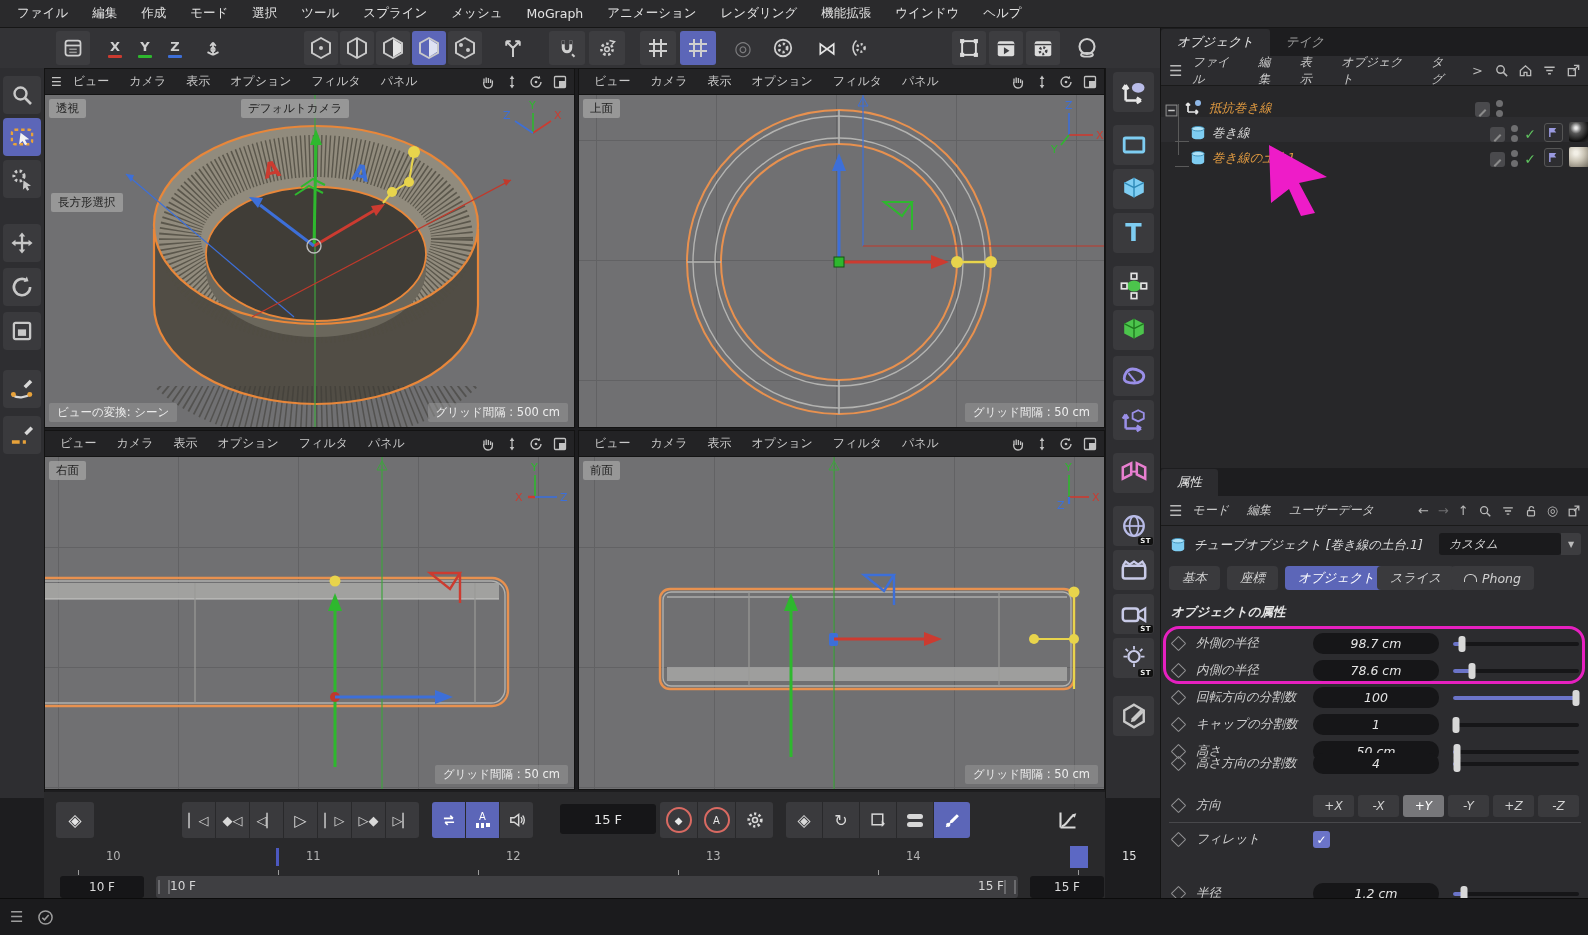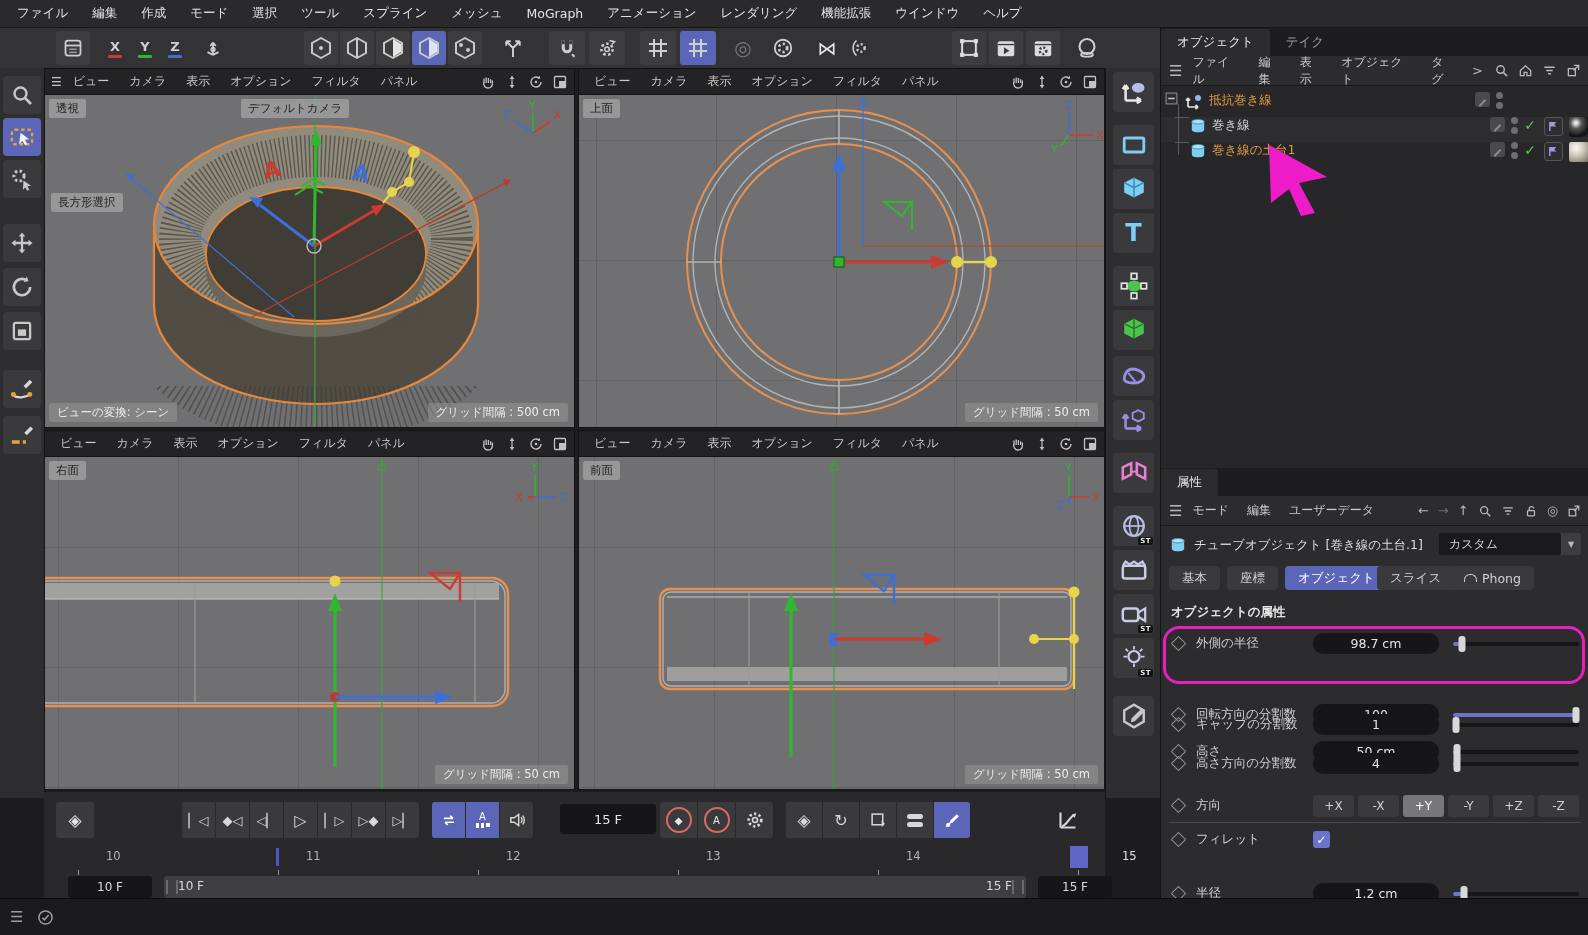--- a/index.html
+++ b/index.html
@@ -53,30 +53,30 @@
         font-size:11.5px;padding:2px 8px;border-radius:2px;white-space:nowrap;}
   .statuslabel{position:absolute;left:4px;bottom:5px;background:rgba(150,150,150,.55);color:#ededed;
         font-size:11.5px;padding:2px 8px;border-radius:2px;white-space:nowrap;}
   
   #rightpal{left:1105px;top:68px;width:55px;height:730px;background:#2e2e31;border-left:1px solid #161616;}
   .rbtn{position:absolute;left:7px;width:41px;height:40px;border-radius:4px;background:#3a3a3d;
         display:flex;align-items:center;justify-content:center;}
   .stbadge{position:absolute;right:1px;bottom:1px;background:#111;color:#eee;font-size:7px;font-weight:bold;
         padding:0 2px;border-radius:2px;letter-spacing:.5px;}
   
-  #rightcol{left:1160px;top:28px;width:428px;height:870px;background:#232326;border-left:1px solid #141414;}
+  #rightcol{left:1160px;top:28px;width:428px;height:870px;background:#232326;border-left:1px solid #141414;font-style:italic;}
   .ptabs{position:absolute;left:0;width:100%;height:28px;background:#1d1d1f;display:flex;align-items:flex-end;}
   .ptab{padding:5px 16px;font-size:12.5px;color:#9a9a9a;}
   .ptab.on{background:#2c2c2f;color:#e8e8e8;border-radius:3px 3px 0 0;}
   .pmenu{position:absolute;left:0;width:100%;height:30px;background:#2c2c2f;display:flex;align-items:center;
          padding:0 8px;box-sizing:border-box;gap:2px;border-bottom:1px solid #1a1a1a;}
   .pmenu .mi{padding:3px 8px;color:#c9c9c9;font-size:12px;}
   .pmenu .icn{color:#b9b9b9;margin-left:7px;font-size:13px;}
   .omtree{position:absolute;left:0;width:100%;background:#272729;}
-  .orow{position:absolute;left:0;width:100%;height:25px;display:flex;align-items:flex-start;}
+  .orow{position:absolute;left:0;width:100%;height:25px;display:flex;align-items:flex-end;}
   .oname{font-size:12.5px;margin-left:5px;}
   .sel-orange{color:#e09a40;}
   .togglebox{width:15px;height:15px;border-radius:3px;background:#4a4a4d;position:relative;margin-left:8px;}
   .togglebox::after{content:"";position:absolute;left:3px;top:10px;width:9px;height:2px;background:#8b8b8b;transform:rotate(-45deg);}
   .dots2{width:7px;margin-left:6px;display:flex;flex-direction:column;gap:3px;}
   .dots2 i{width:7px;height:7px;border-radius:50%;background:#6e6e70;}
   .chk{color:#5fc25f;font-size:14px;font-weight:bold;margin-left:6px;}
   .flagtag{width:17px;height:17px;border-radius:3px;background:#2e2e31;border:1px solid #555;display:flex;
            align-items:center;justify-content:center;margin-left:8px;}
   .matball{width:20px;height:20px;border-radius:2px;margin-left:6px;}
@@ -119,21 +119,21 @@
   .grp .trbtn:last-child{border-radius:0 3px 3px 0;}
   .redring{width:22px;height:22px;border:2px solid #d96a62;border-radius:50%;display:flex;align-items:center;
          justify-content:center;color:#e8e8e8;font-size:10px;}
   .framefield{position:absolute;left:516px;top:12px;width:96px;height:30px;background:#161618;border-radius:3px;
          color:#e6e6e6;display:flex;align-items:center;justify-content:center;font-size:13px;}
   #ruler{position:absolute;left:0;top:54px;width:100%;height:22px;color:#b4b4b4;font-size:11.5px;}
   #ruler .num{position:absolute;top:3px;margin-left:32px;}
   #playhead{position:absolute;left:1026px;top:0;width:18px;height:22px;background:#5c68c4;}
   #kf11{position:absolute;left:232px;top:2px;width:3px;height:18px;background:#4c58c0;}
   .tick{position:absolute;top:78px;width:1px;height:5px;background:#9a9a9a;}
-  #rangerow{position:absolute;left:8px;top:84px;width:100%;height:22px;text-align:center;}
+  #rangerow{position:absolute;left:0;top:84px;width:100%;height:22px;text-align:center;}
   .rchip{position:absolute;height:22px;background:#161618;border-radius:3px;color:#dcdcdc;display:flex;
          align-items:center;justify-content:center;font-size:12px;}
   #rangebar{position:absolute;left:112px;top:0;width:862px;height:22px;background:#3f3f42;border-radius:3px;
          color:#d8d8d8;font-size:12px;}
   #rangebar .rl{position:absolute;left:14px;top:3px;} #rangebar .rr{position:absolute;right:14px;top:3px;}
   .grip{position:absolute;top:4px;width:8px;height:14px;border-left:2px solid #6a6a6d;border-right:2px solid #6a6a6d;}
   
   #statusbar{left:0;top:898px;width:100%;height:37px;background:#1b1b1d;border-top:1px solid #0c0c0c;
          display:flex;align-items:center;gap:14px;padding-left:10px;box-sizing:border-box;color:#9d9d9d;}
   
@@ -943,21 +943,34 @@
         <span class="afield">
             <span>98.7 cm</span>
           </span>
         <span class="aslider">
             <span class="track">
               <span class="fill" style="width: 7%;"></span>
               <span class="knob" style="left: 7%;"></span>
             </span>
           </span>
       </div>
-      <div class="arow" style="top:175px">
+      <div class="arow" style="top:131px">
+        <span class="adia"></span>
+        <span class="albl">内側の半径</span>
+        <span class="afield">
+            <span>78.6 cm</span>
+          </span>
+        <span class="aslider">
+            <span class="track">
+              <span class="fill" style="width: 15%;"></span>
+              <span class="knob" style="left: 15%;"></span>
+            </span>
+          </span>
+      </div>
+      <div class="arow" style="top:158px">
         <span class="adia"></span>
         <span class="albl">回転方向の分割数</span>
         <span class="afield">
             <span>100</span>
           </span>
         <span class="aslider">
             <span class="track">
               <span class="fill" style="width: 98%;"></span>
               <span class="knob" style="left: 98%;"></span>
             </span>

